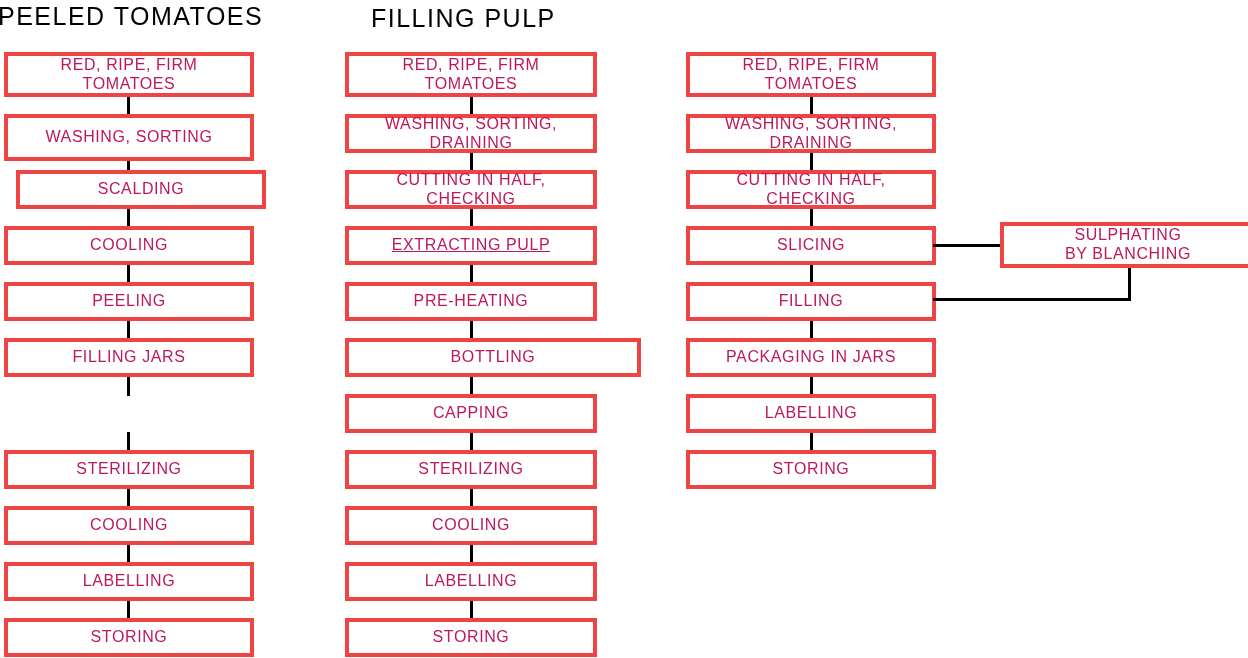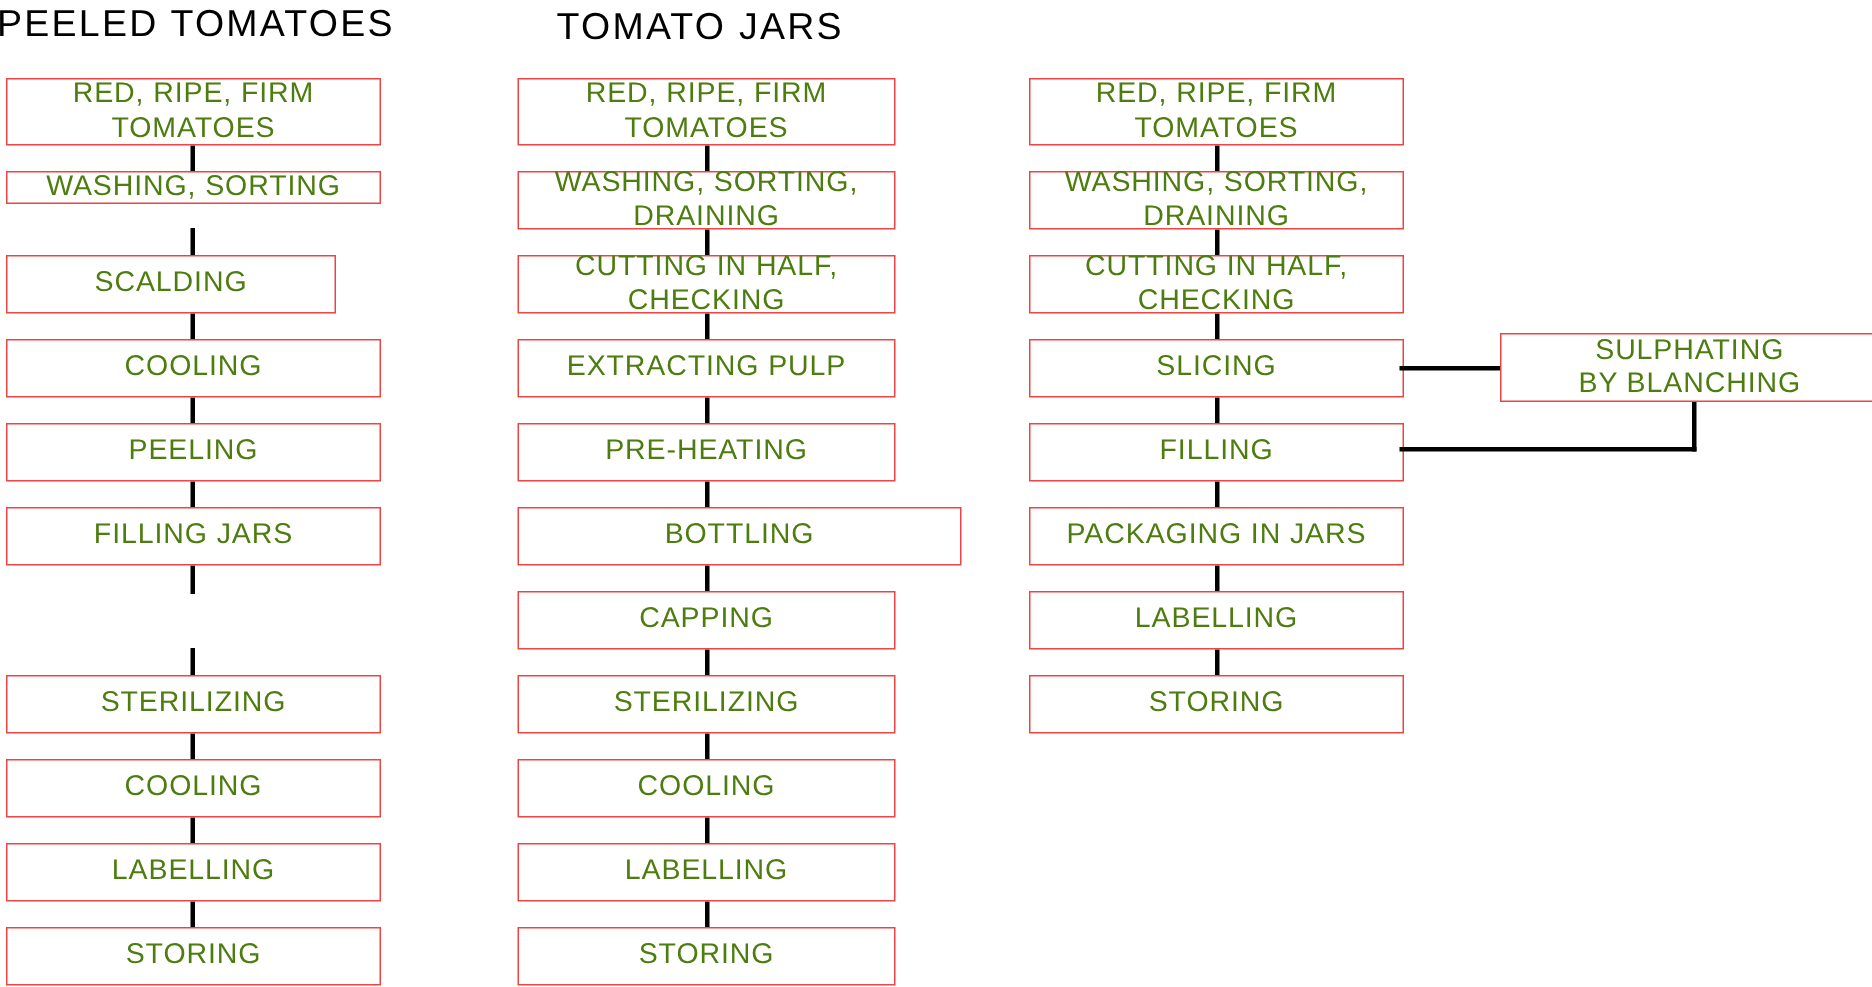--- a/index.html
+++ b/index.html
@@ -31,31 +31,31 @@
     font-weight: 400;
     letter-spacing: 1.5px;
     color: #000000;
     white-space: nowrap;
     line-height: 1;
   }
 
   .node {
     position: absolute;
     box-sizing: border-box;
-    border: 1px solid #ef4444;
+    border: 4px solid #ef4444;
     background: #ffffff;
     display: flex;
     align-items: center;
     justify-content: center;
     text-align: center;
     font-family: "Liberation Sans", sans-serif;
-    font-size: 19px;
+    font-size: 16px;
     letter-spacing: 0.6px;
     line-height: 1.18;
-    color: #4d7c0f;
+    color: #be185d;
     padding: 0 4px;
   }
 
   .node .node-label {
     display: block;
     white-space: pre-line;
   }
 
   .conn {
     position: absolute;
@@ -69,42 +69,42 @@
     border-right: none;
   }
 </style>
 </head>
 <body>
 
 <div id="canvas">
 
   <div class="col-title" style="left:-2px; top:4px;">PEELED  TOMATOES</div>
 
-  <div class="col-title" style="left:371px; top:6px;">TOMATO  JARS</div>
+  <div class="col-title" style="left:371px; top:6px;">FILLING  PULP</div>
 
 
   <div class="conn conn-v" style="left:127px; top:96px;  height:20px;"></div>
   <div class="conn conn-v" style="left:127px; top:152px; height:20px;"></div>
   <div class="conn conn-v" style="left:127px; top:208px; height:20px;"></div>
   <div class="conn conn-v" style="left:127px; top:264px; height:20px;"></div>
   <div class="conn conn-v" style="left:127px; top:320px; height:20px;"></div>
   <div class="conn conn-v" style="left:127px; top:376px; height:20px;"></div>
   <div class="conn conn-v" style="left:127px; top:432px; height:20px;"></div>
   <div class="conn conn-v" style="left:127px; top:488px; height:20px;"></div>
   <div class="conn conn-v" style="left:127px; top:544px; height:20px;"></div>
   <div class="conn conn-v" style="left:127px; top:600px; height:20px;"></div>
 
   <div class="node" style="left:4px;  top:52px;  width:250px; height:45px;">
     <span class="node-label">RED, RIPE, FIRM
 TOMATOES</span>
   </div>
-  <div class="node" style="left:4px;  top:114px; width:250px; height:22px;">
+  <div class="node" style="left:4px;  top:114px; width:250px; height:47px;">
     <span class="node-label">WASHING, SORTING</span>
   </div>
-  <div class="node" style="left:4px;  top:170px; width:220px; height:39px;">
+  <div class="node" style="left:16px;  top:170px; width:250px; height:39px;">
     <span class="node-label">SCALDING</span>
   </div>
   <div class="node" style="left:4px;  top:226px; width:250px; height:39px;">
     <span class="node-label">COOLING</span>
   </div>
   <div class="node" style="left:4px;  top:282px; width:250px; height:39px;">
     <span class="node-label">PEELING</span>
   </div>
   <div class="node" style="left:4px;  top:338px; width:250px; height:39px;">
     <span class="node-label">FILLING  JARS</span>
@@ -138,21 +138,21 @@
 TOMATOES</span>
   </div>
   <div class="node" style="left:345px; top:114px; width:252px; height:39px;">
     <span class="node-label">WASHING, SORTING,
 DRAINING</span>
   </div>
   <div class="node" style="left:345px; top:170px; width:252px; height:39px;">
     <span class="node-label">CUTTING IN HALF,
 CHECKING</span>
   </div>
-  <div class="node" style="left:345px; top:226px; width:252px; height:39px;">
+  <div class="node" style="left:345px; top:226px; width:252px; height:39px;text-decoration:underline;">
     <span class="node-label">EXTRACTING  PULP</span>
   </div>
   <div class="node" style="left:345px; top:282px; width:252px; height:39px;">
     <span class="node-label">PRE-HEATING</span>
   </div>
   <div class="node" style="left:345px; top:338px; width:296px; height:39px;">
     <span class="node-label">BOTTLING</span>
   </div>
   <div class="node" style="left:345px; top:394px; width:252px; height:39px;">
     <span class="node-label">CAPPING</span>

